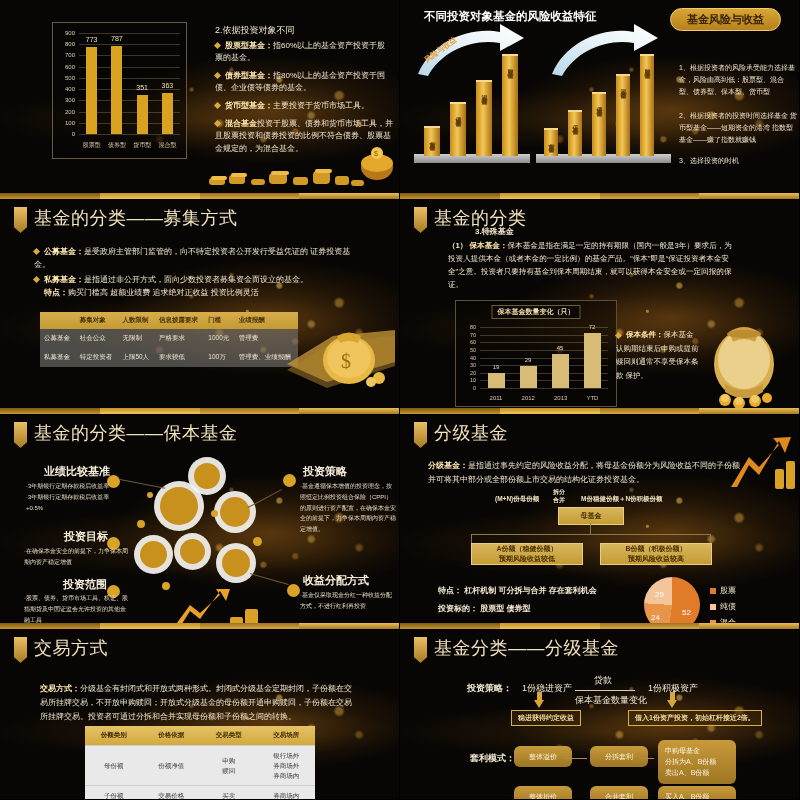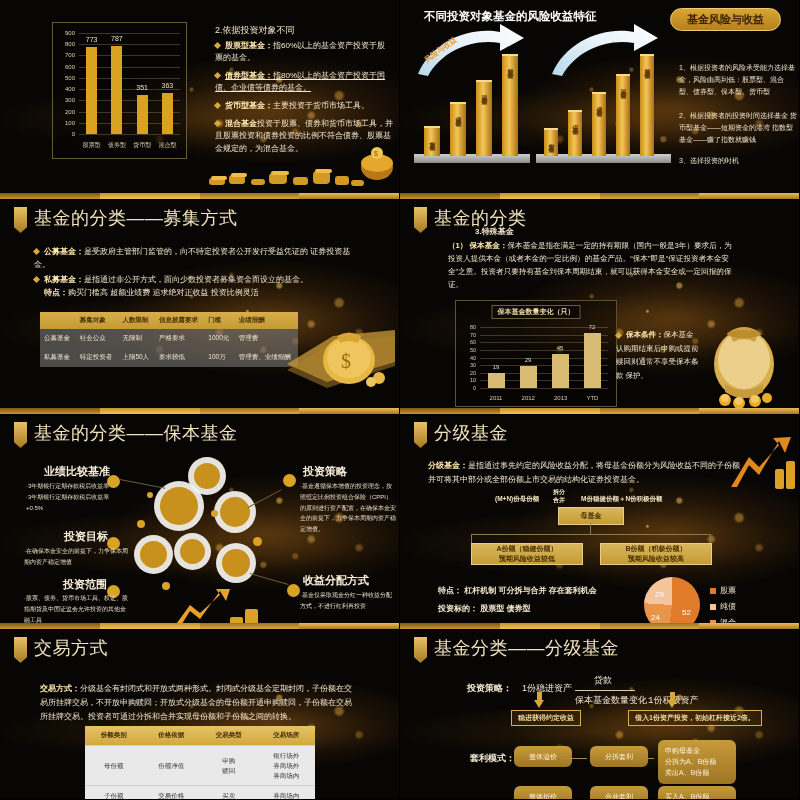--- a/index.html
+++ b/index.html
@@ -179,21 +179,21 @@
         <i>货币型</i>
         <i>混合型</i>
       </div>
     </div>
 
     <div class="bullet" style="left:215px;top:24px;font-size:9px;">2.依据投资对象不同</div>
 
     <div class="bullet" style="left:215px;top:40px;width:175px;font-size:8px;line-height:1.55;">
       <span class="dia"></span><b class="k">股票型基金：</b><span>指60%以上的基金资产投资于股票的基金。</span>
     </div>
-    <div class="bullet" style="left:215px;top:70px;width:175px;font-size:8px;line-height:1.55;text-decoration:underline;">
+    <div class="bullet" style="left:215px;top:70px;width:175px;font-size:8px;line-height:1.55;">
       <span class="dia"></span><b class="k">债券型基金：</b><span>指80%以上的基金资产投资于国债、企业债等债券的基金。</span>
     </div>
     <div class="bullet" style="left:215px;top:100px;width:178px;font-size:8px;line-height:1.55;">
       <span class="dia"></span><b class="k">货币型基金：</b><span>主要投资于货币市场工具。</span>
     </div>
     <div class="bullet" style="left:215px;top:118px;width:178px;font-size:8px;line-height:1.55;">
       <span class="dia"></span><b class="k">混合基金</b><span>投资于股票、债券和货币市场工具，并且股票投资和债券投资的比例不符合债券、股票基金规定的，为混合基金。</span>
     </div>
 
     <svg style="position:absolute;right:0;bottom:6px;" width="200" height="48">
@@ -611,21 +611,21 @@
 
   <div class="slide">
     <div class="bokeh"></div>
     <div class="title">
       <span class="tabmark"></span>
       <span class="ttxt">基金分类——分级基金</span>
     </div>
 
     <div class="lbl8" style="left:67px;top:52px;">投资策略：</div>
     <div class="lbl8" style="left:122px;top:52px;font-weight:normal;">1份稳进资产</div>
-    <div class="lbl8" style="left:248px;top:64px;font-weight:normal;font-family:Liberation Mono, monospace;">1份积极资产</div>
+    <div class="lbl8" style="left:248px;top:52px;font-weight:normal;">1份积极资产</div>
     <div class="lbl8" style="left:194px;top:44px;font-weight:normal;">贷款</div>
     <div class="ln" style="left:175px;top:60px;width:60px;background:#d9ccae;"></div>
     <div class="lbl8" style="left:175px;top:64px;font-weight:normal;">保本基金数量变化</div>
 
     <div class="vstem" style="left:137px;top:62px;height:9px;"></div>
     <div class="darrow" style="left:134px;top:70px;"></div>
     <div class="vstem" style="left:270px;top:62px;height:9px;"></div>
     <div class="darrow" style="left:267px;top:70px;"></div>
 
     <div class="obox" style="left:111px;top:80px;">稳进获得约定收益</div>

